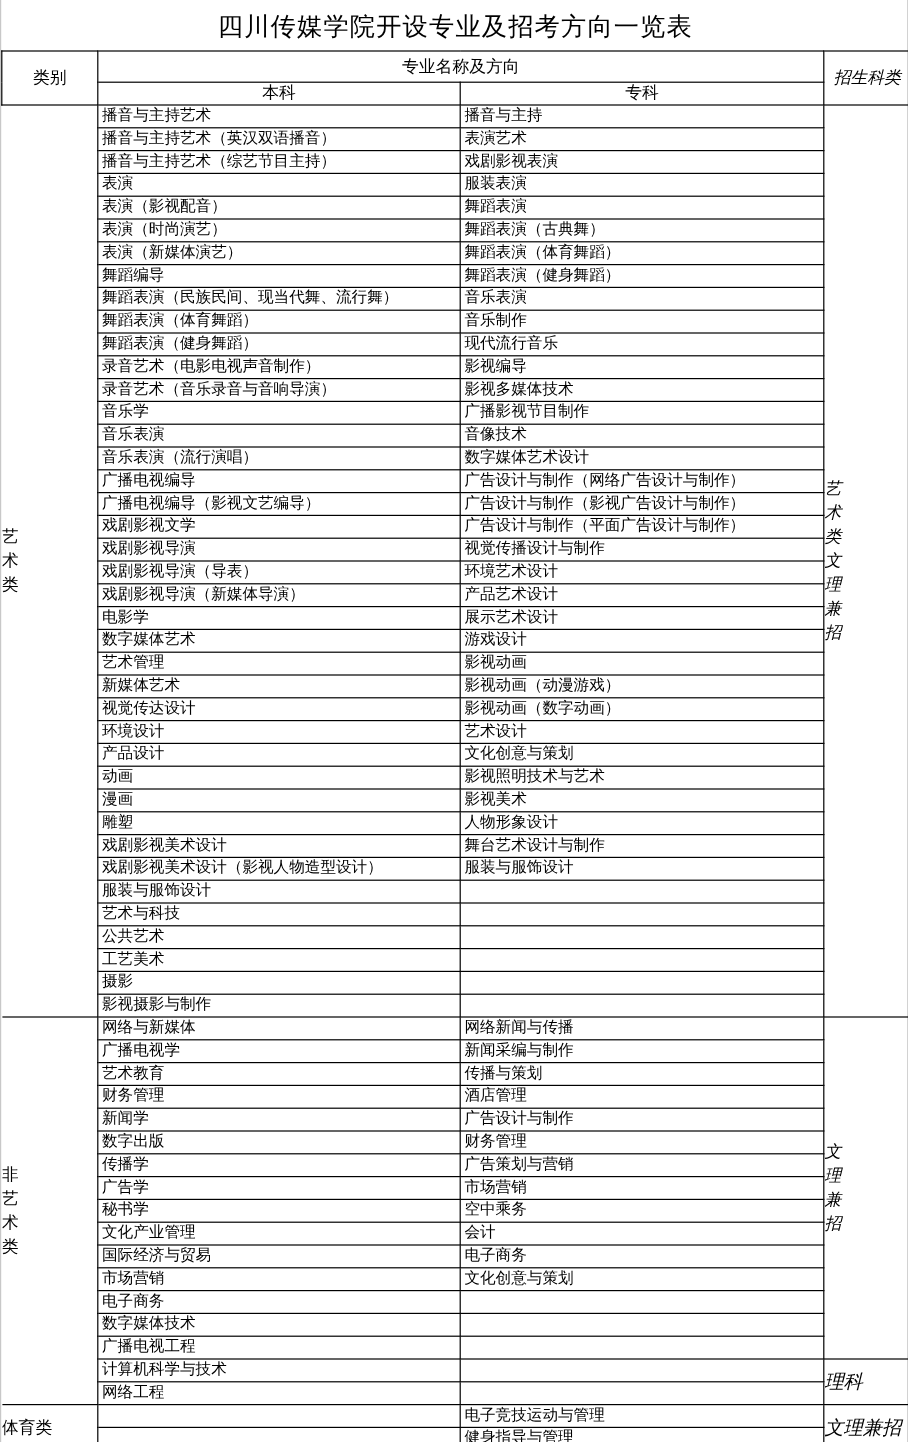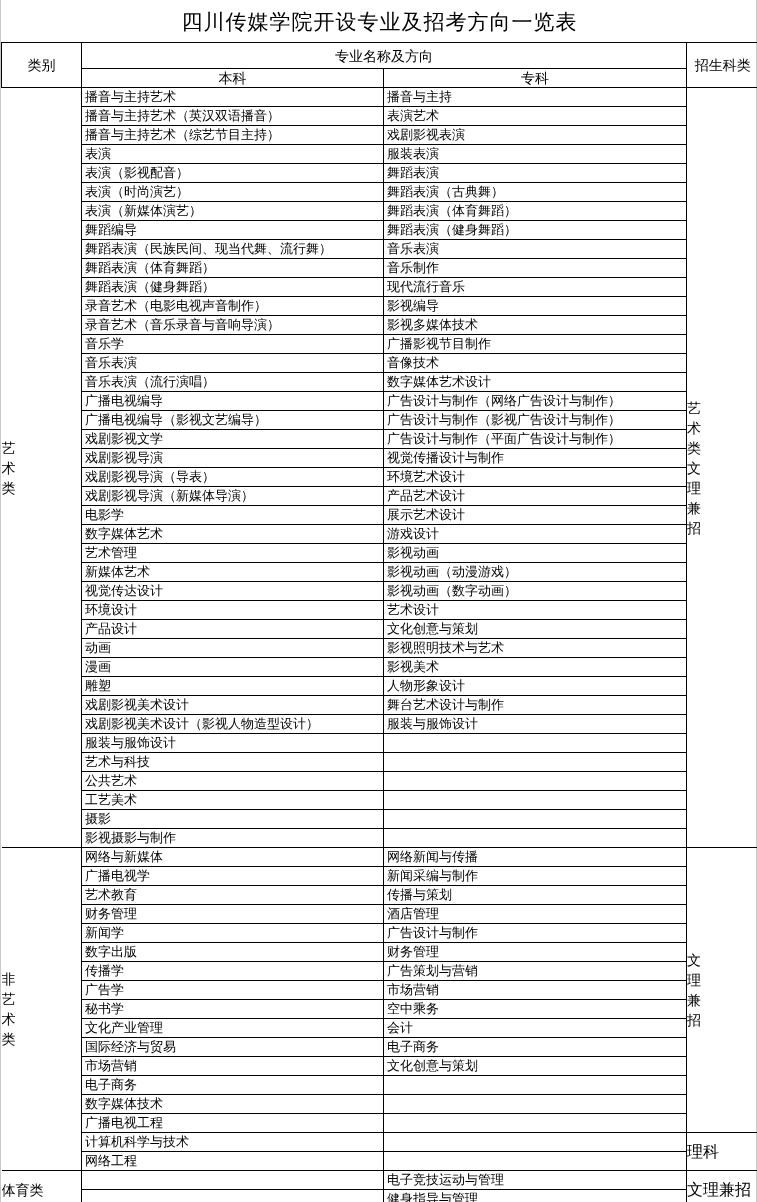--- a/index.html
+++ b/index.html
@@ -13,21 +13,21 @@
           table-layout: fixed; }
   td, th { border: 1px solid #000; padding: 0 0 0 3px; font-weight: normal;
            font-size: 13px; height: 18px; line-height: 18px; white-space: nowrap;
            overflow: hidden; text-align: left; vertical-align: middle; }
   th { text-align: center; font-size: 14px; padding: 0; }
   td.cat, td.kind { text-align: left; padding: 0; font-size: 14px; white-space: normal; }
   .vtext { display: inline-block; width: 1em; line-height: 20px; word-break: break-all; }
   col.c1 { width: 80px; } col.c2 { width: 302px; } col.c3 { width: 303px; } col.c4 { width: 72px; }
   td.kind-h { font-size: 16px; }
   td.first-col { border-left: none; }
-  td.last-col, th.last-col { border-right: none; }
+  td.last-col, th.last-col { border-right: none; font-style: italic; }
 </style>
 </head>
 <body>
 
 <div class="sheet">
   <div class="title">四川传媒学院开设专业及招考方向一览表</div>
 
   <table>
     <colgroup>
         <col class="c1">

